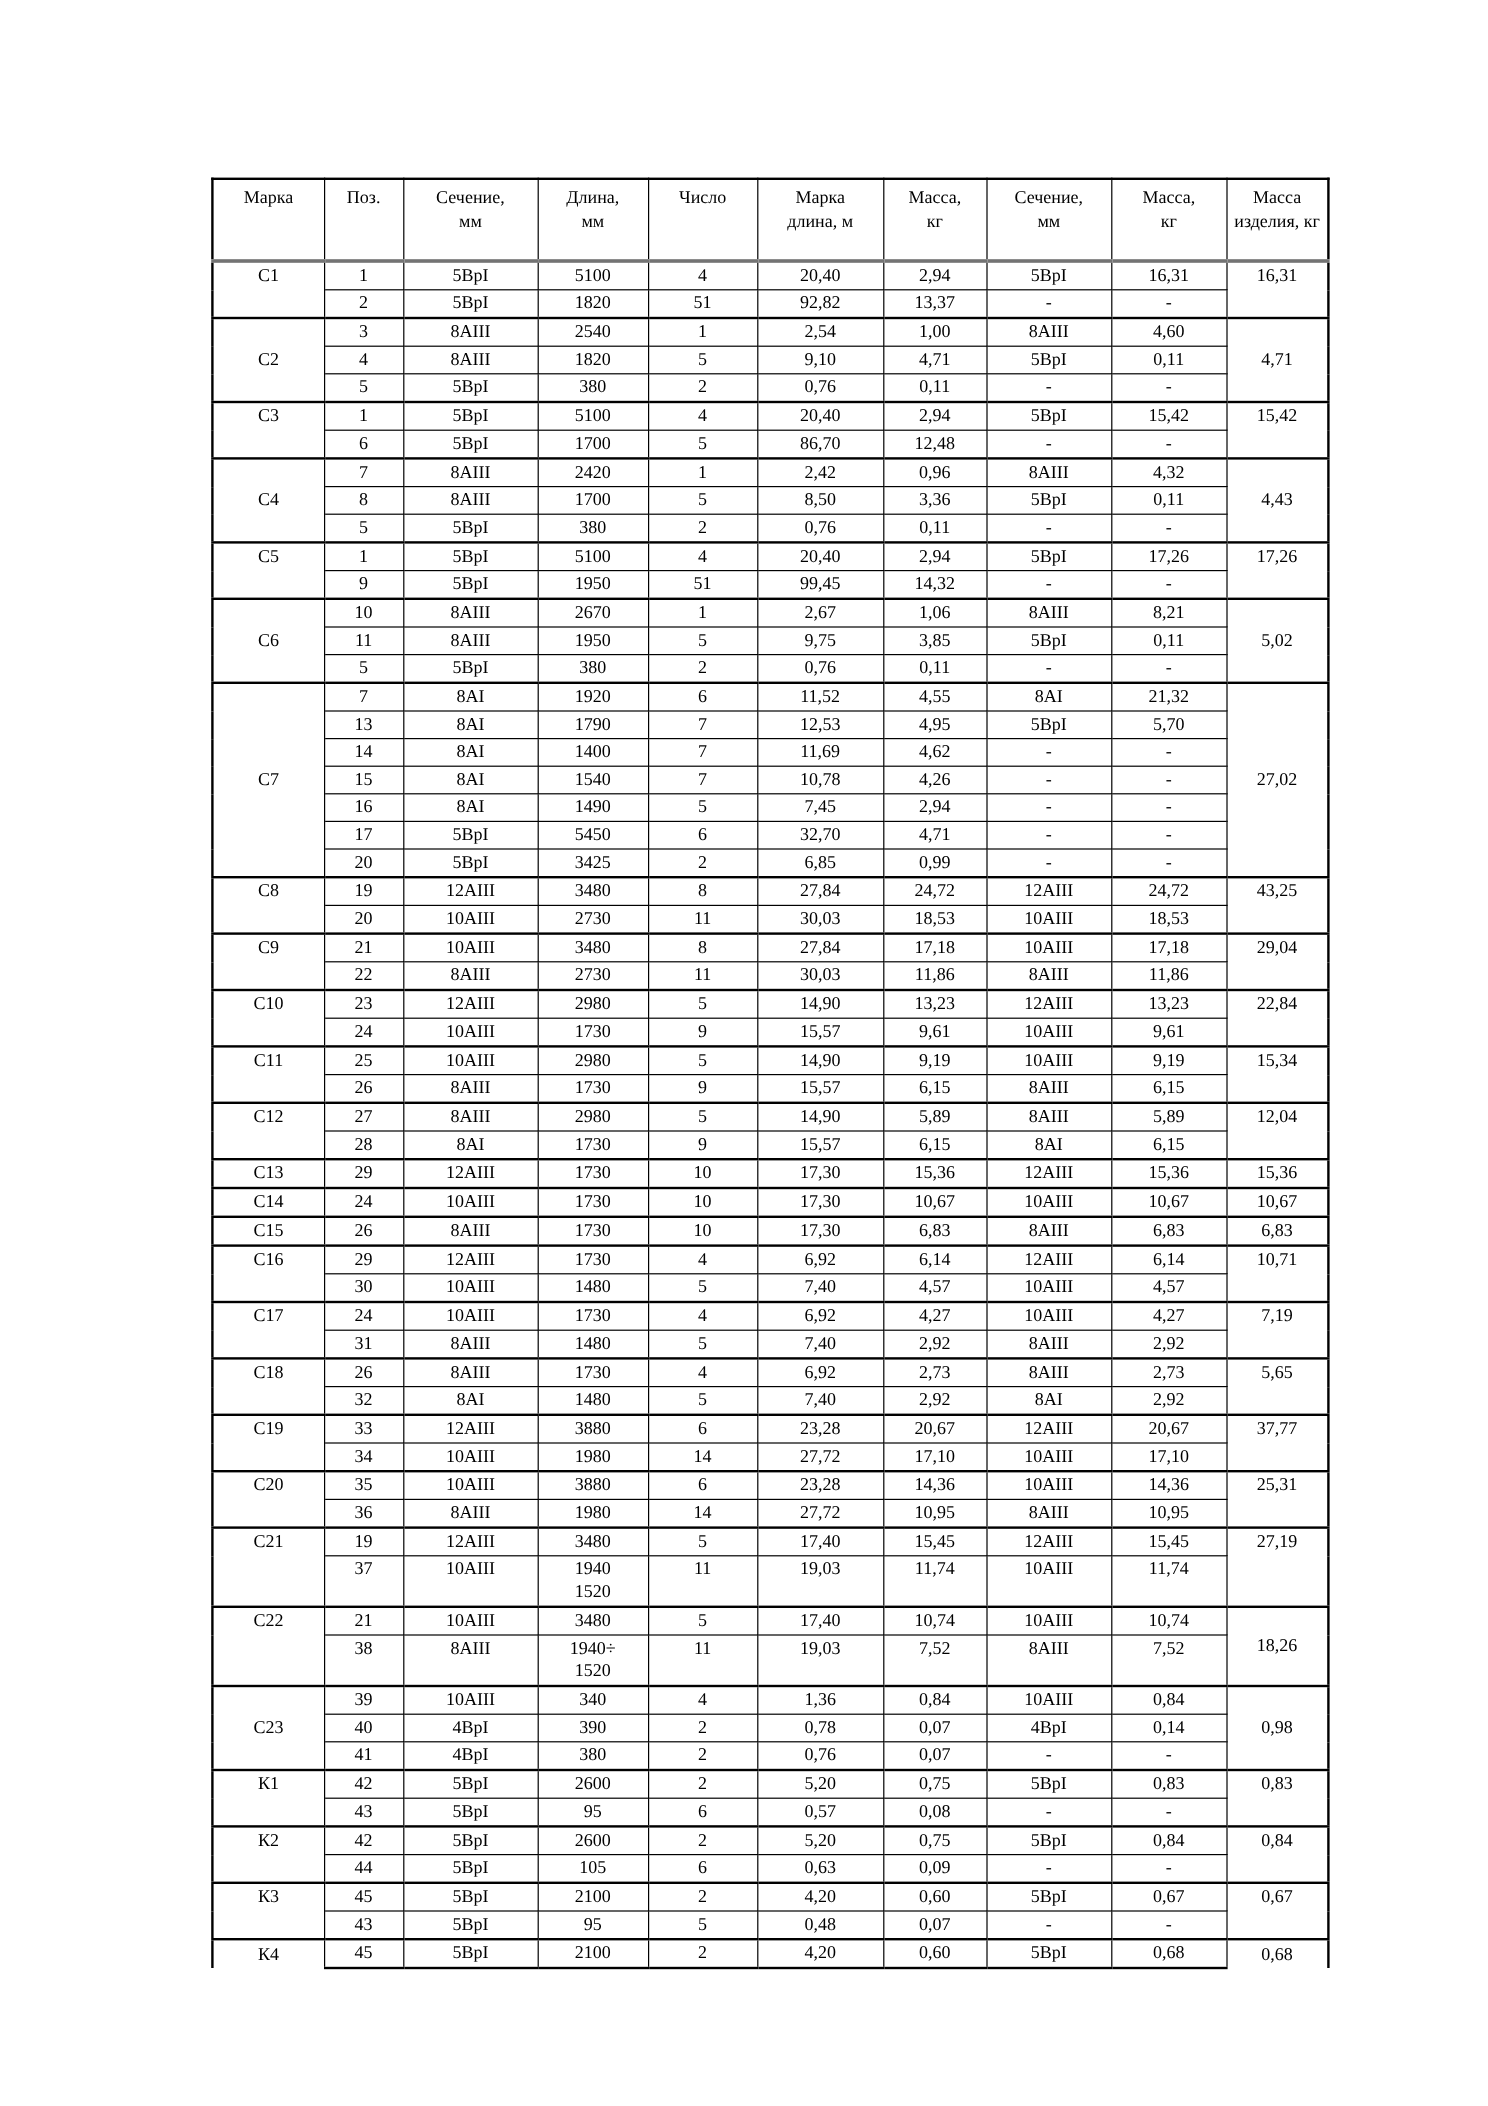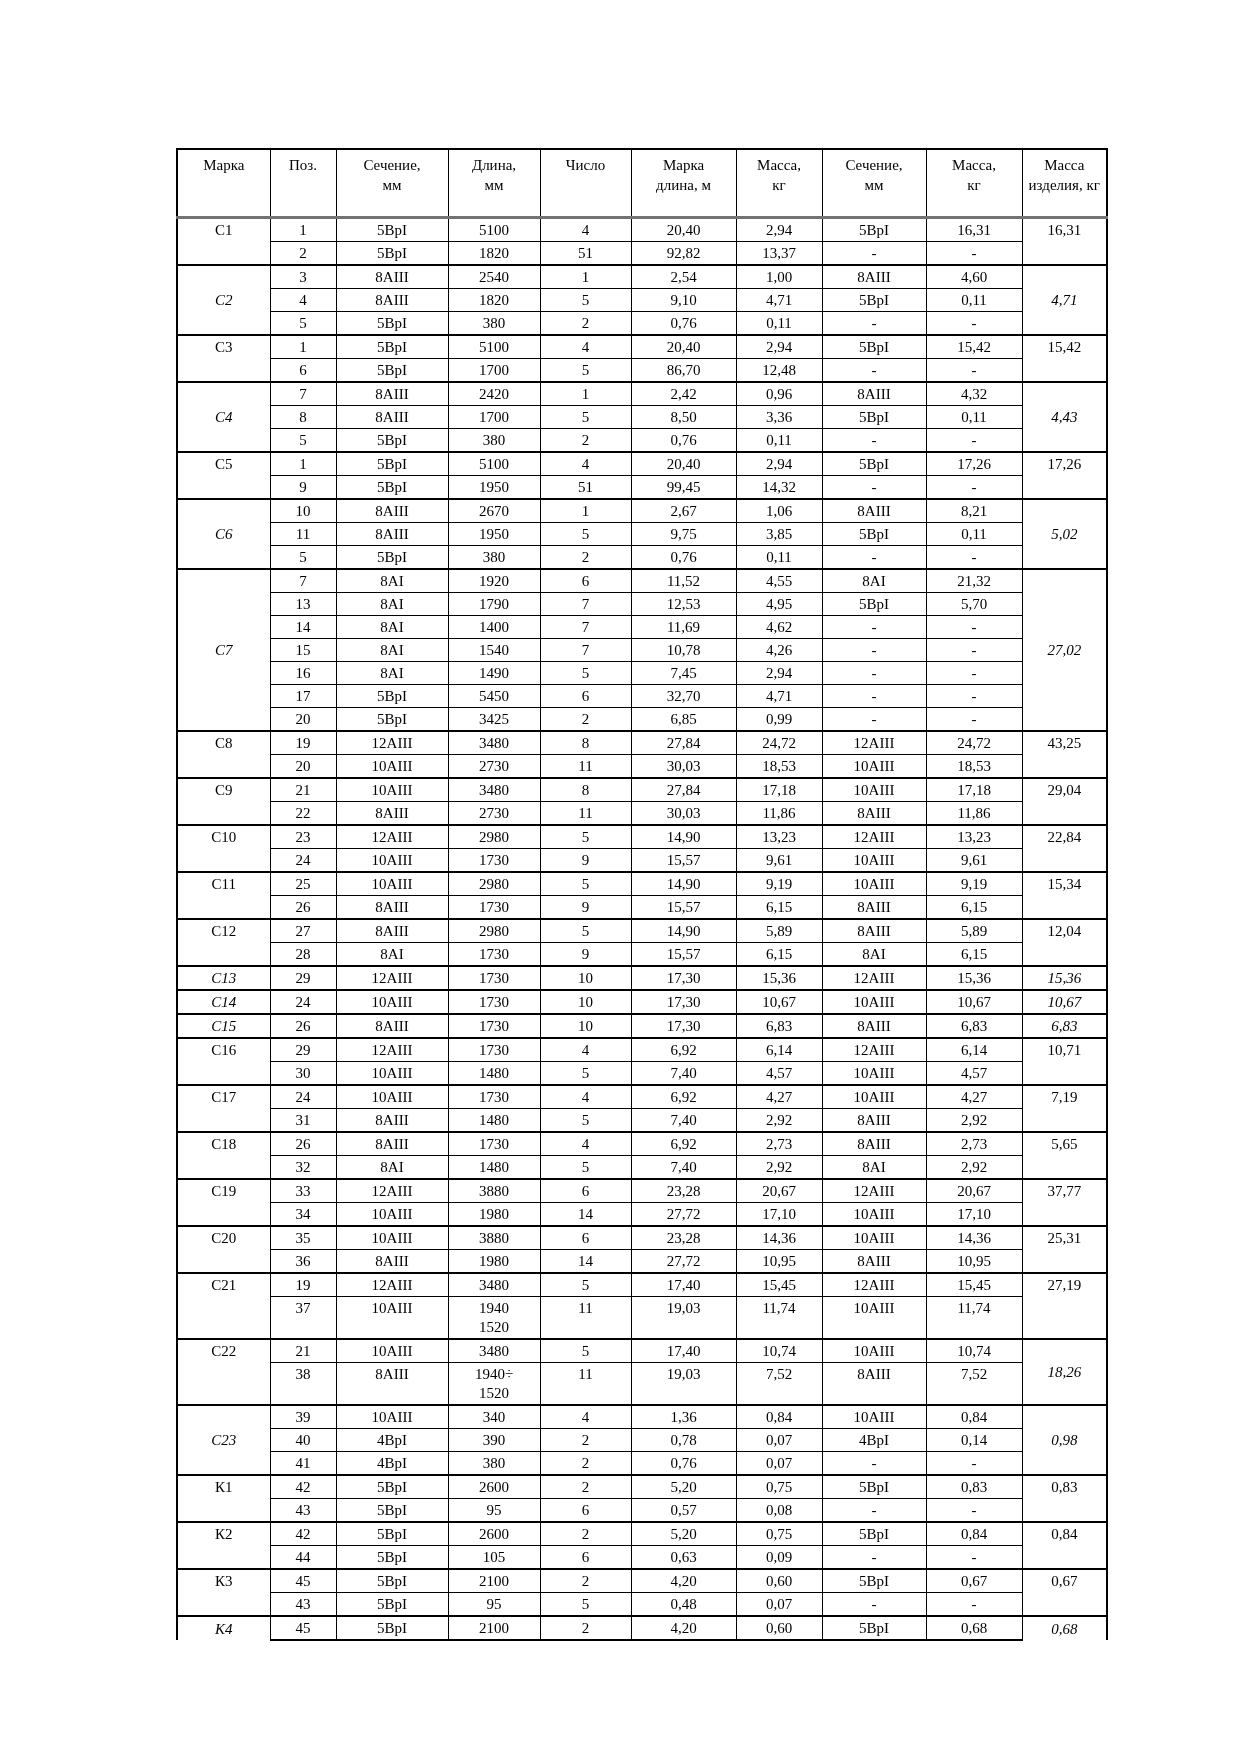--- a/index.html
+++ b/index.html
@@ -54,21 +54,21 @@
     text-align: center;
   }
   td {
     vertical-align: top;
     padding: 2px 3px 1px 3px;
     line-height: 19px;
     white-space: pre-line;
   }
   tr.group-start td { border-top: 2.5px solid #000; }
   td.va-top { vertical-align: top; padding-top: 2px; margin-left: 45px; }
-  td.va-middle { vertical-align: middle; font-style: italic; }
+  td.va-middle { vertical-align: middle; }
   tbody tr:last-child td { border-bottom: 2px solid #000; margin-left: 32px; }
   tbody tr:last-child td.mark-cell,
   tbody tr:last-child td.product-cell { border-bottom: none; }
 </style>
 </head>
 <body>
 
 <div class="sheet">
   <table class="spec">
     <colgroup>

